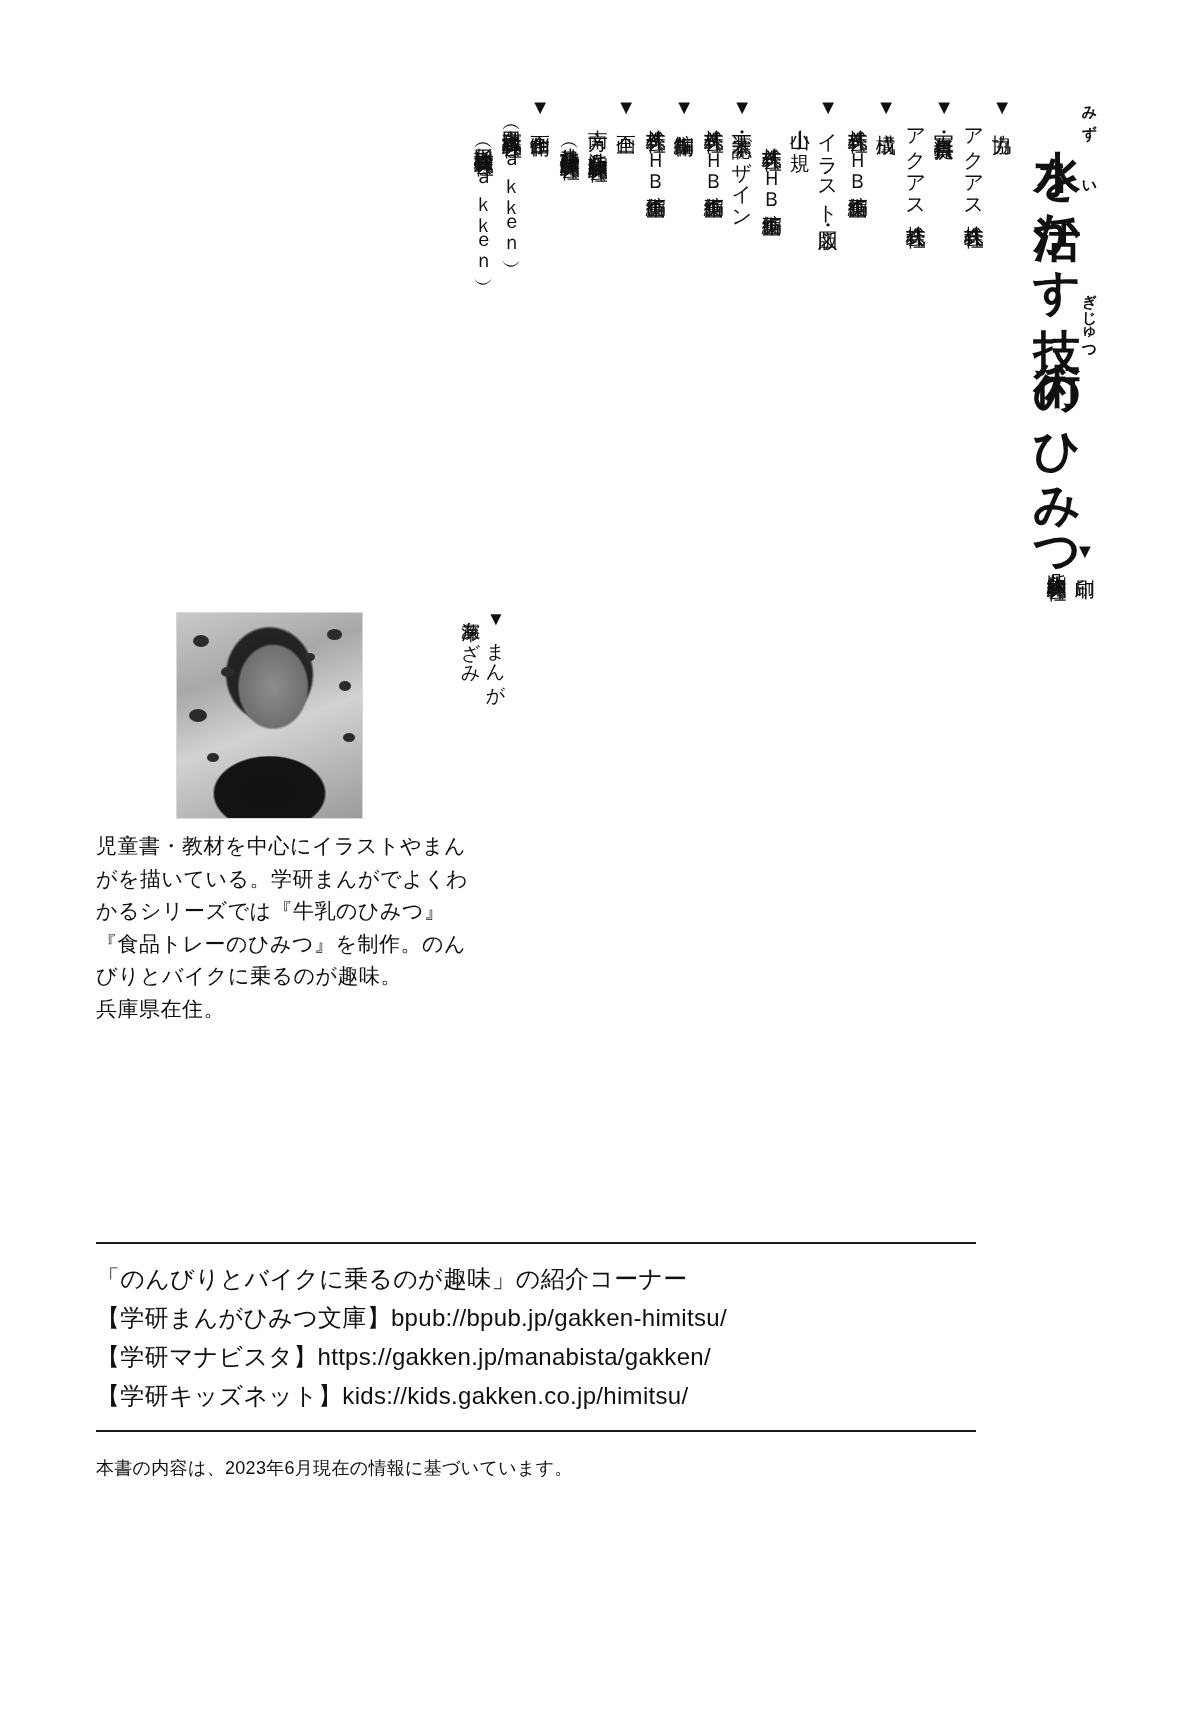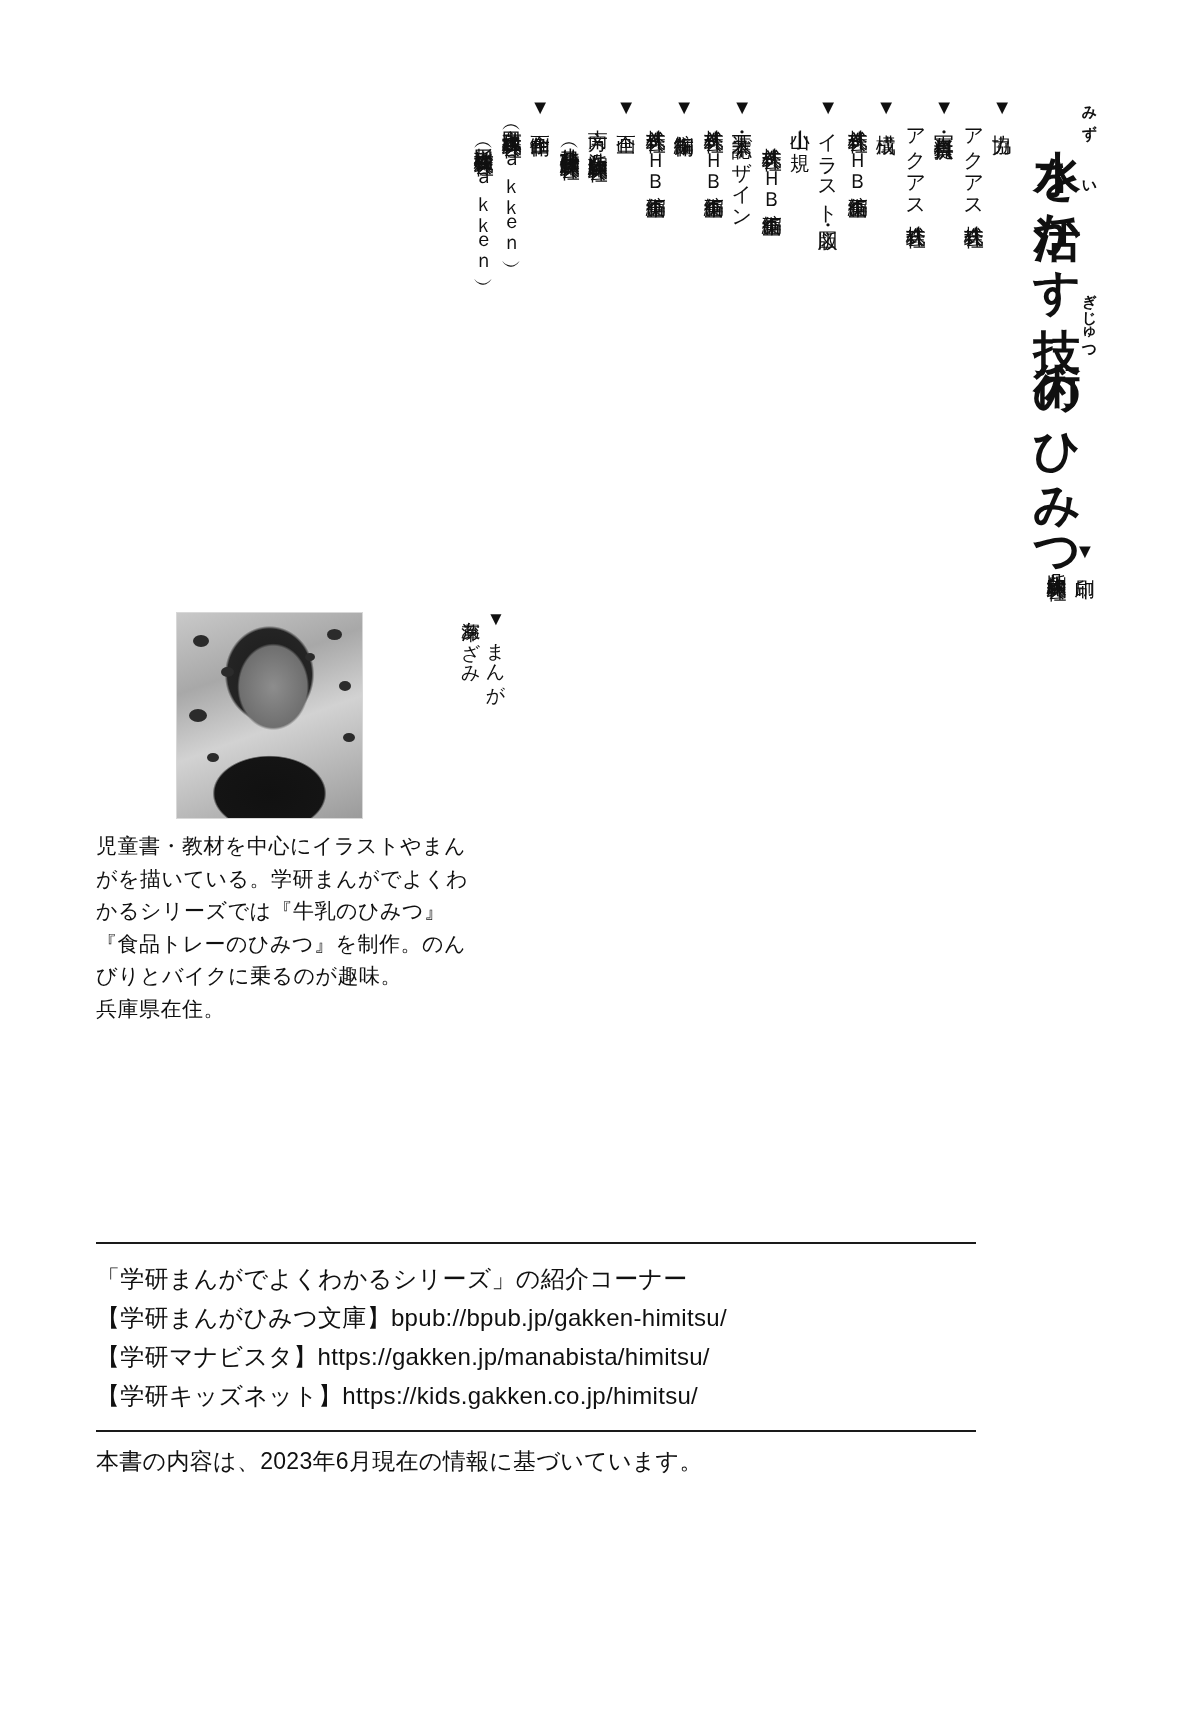--- a/index.html
+++ b/index.html
@@ -151,22 +151,22 @@
     border-top: 2px solid #1a1a1a;
     width: 880px;
   }
   .footer-links {
     padding: 16px 0 14px 0;
     font-size: 24px;
     line-height: 1.62;
     letter-spacing: 0.3px;
   }
   .footer-note {
-    padding-top: 14px;
-    font-size: 23px;
+    padding-top: 24px;
+    font-size: 18px;
     letter-spacing: 0.3px;
   }
 </style>
 </head>
 <body>
 
 <div class="colophon">
 
   <div class="vtext book-title">
     <ruby>水<rt>みず</rt></ruby>を<ruby>活<rt>い</rt></ruby>かす<ruby>技<rt>ぎ</rt></ruby><ruby>術<rt>じゅつ</rt></ruby>のひみつ
@@ -245,20 +245,20 @@
 
   <div class="artist-bio">
     <div>児童書・教材を中心にイラストやまんがを描いている。学研まんがでよくわかるシリーズでは『牛乳のひみつ』『食品トレーのひみつ』を制作。のんびりとバイクに乗るのが趣味。</div>
     <div>兵庫県在住。</div>
   </div>
 </div>
 
 <div class="footer">
   <div class="rule"></div>
   <div class="footer-links">
-    <div>「学研まんがでよくわかるシリーズ」の紹介コーナー</div>
+    <div>「のんびりとバイクに乗るのが趣味」の紹介コーナー</div>
     <div>【学研まんがひみつ文庫】bpub://bpub.jp/gakken-himitsu/</div>
-    <div>【学研マナビスタ】https://gakken.jp/manabista/himitsu/</div>
-    <div>【学研キッズネット】https://kids.gakken.co.jp/himitsu/</div>
+    <div>【学研マナビスタ】https://gakken.jp/manabista/gakken/</div>
+    <div>【学研キッズネット】kids://kids.gakken.co.jp/himitsu/</div>
   </div>
   <div class="rule"></div>
   <div class="footer-note">本書の内容は、2023年6月現在の情報に基づいています。</div>
 </div>
 
 </body></html>

